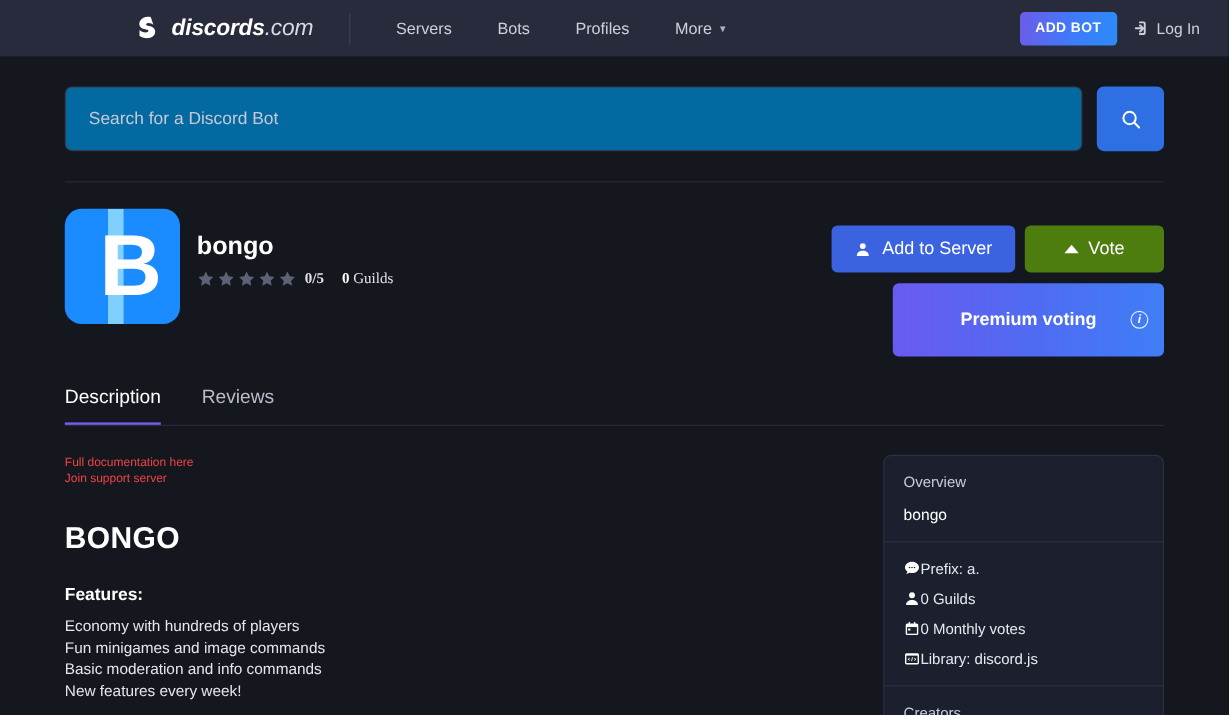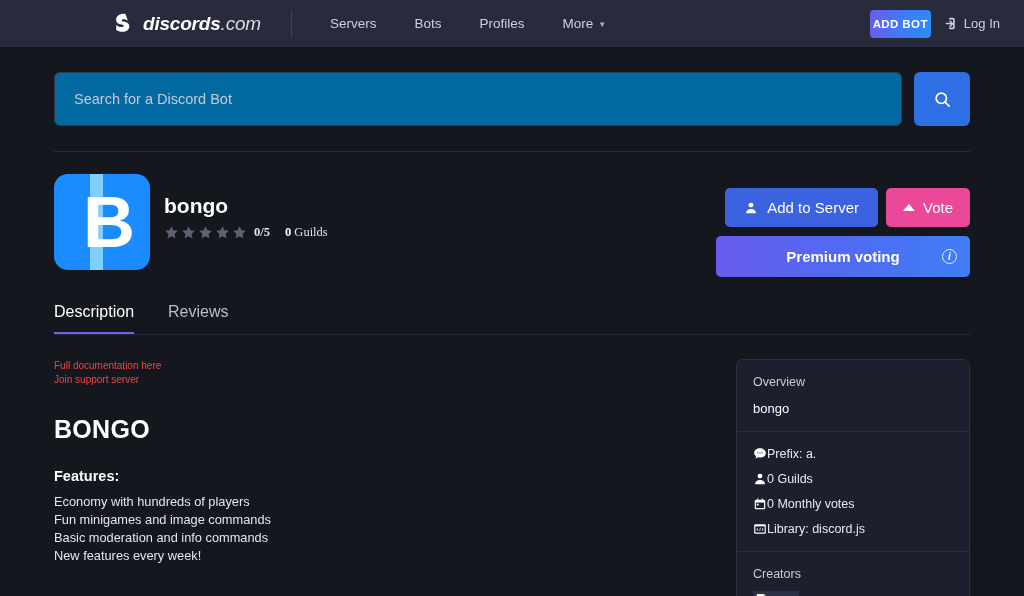--- a/index.html
+++ b/index.html
@@ -28,21 +28,21 @@
   .nav-links { display: flex; align-items: center; gap: 38px; margin-left: 38px; }
   .nav-link {
     font-size: 13.5px; color: #cdd1dc; cursor: pointer;
     display: flex; align-items: center; gap: 5px;
   }
   .caret { font-size: 8px; color: #aeb3c2; position: relative; top: 1px; }
   .nav-right { margin-left: auto; display: flex; align-items: center; gap: 14px; }
   .addbot-btn {
     background: linear-gradient(100deg, #6c5ce7 0%, #3e7bfa 55%, #2b8cf7 100%);
     color: #fff; font-size: 11.5px; font-weight: bold; letter-spacing: .4px;
-    border: none; border-radius: 4px; padding: 8px 3px; cursor: pointer;
+    border: none; border-radius: 4px; padding: 8px 13px; cursor: pointer;
   }
   .login { display: flex; align-items: center; gap: 6px; font-size: 13px; color: #cdd1dc; cursor: pointer; }
   .login svg { width: 13px; height: 13px; fill: #cdd1dc; }
 
   
   .page { padding: 0 54px; }
 
   
   .search-row { display: flex; gap: 12px; padding-top: 25px; }
   .search-input {
@@ -90,34 +90,34 @@
   .actions { margin-left: auto; padding-top: 14px; display: flex; flex-direction: column; gap: 9px; align-items: flex-end; }
   .actions-row { display: flex; gap: 8px; }
   .btn-add-server {
     background: #3b63e0; color: #fff; border: none; border-radius: 5px;
     font-size: 15px; padding: 11px 19px; cursor: pointer;
     display: flex; align-items: center; gap: 9px;
     font-family: "Liberation Sans", sans-serif;
   }
   .btn-add-server svg { width: 14px; height: 14px; fill: #fff; }
   .btn-vote {
-    background: #ec4899; color: #fff; border: none; border-radius: 5px;
-    font-size: 15px; padding: 11px 17px; cursor: pointer;
+    background: #4d7c0f; color: #fff; border: none; border-radius: 5px;
+    font-size: 15px; padding: 11px 33px; cursor: pointer;
     display: flex; align-items: center; gap: 8px;
     font-family: "Liberation Sans", sans-serif;
   }
   .btn-vote .uparrow {
     width: 0; height: 0; border-left: 6px solid transparent;
     border-right: 6px solid transparent; border-bottom: 7px solid #fff;
   }
   .btn-premium {
-    width: 254px;
+    width: 226px;
     background: linear-gradient(90deg, #6a5bf0 0%, #4f6bf2 52%, #3f7ef6 100%);
     color: #fff; border: none; border-radius: 5px;
-    font-size: 15px; font-weight: bold; padding: 12px 14px; cursor: pointer;
+    font-size: 15px; font-weight: bold; padding: 22px 14px; cursor: pointer;
     display: flex; align-items: center; justify-content: center; position: relative;
     font-family: "Liberation Sans", sans-serif;
   }
   .btn-premium .info {
     position: absolute; right: 13px; width: 15px; height: 15px;
     border: 1.3px solid rgba(255,255,255,.85); border-radius: 50%;
     font-size: 10px; font-style: italic; font-weight: bold;
     display: flex; align-items: center; justify-content: center; line-height: 1;
   }
 

